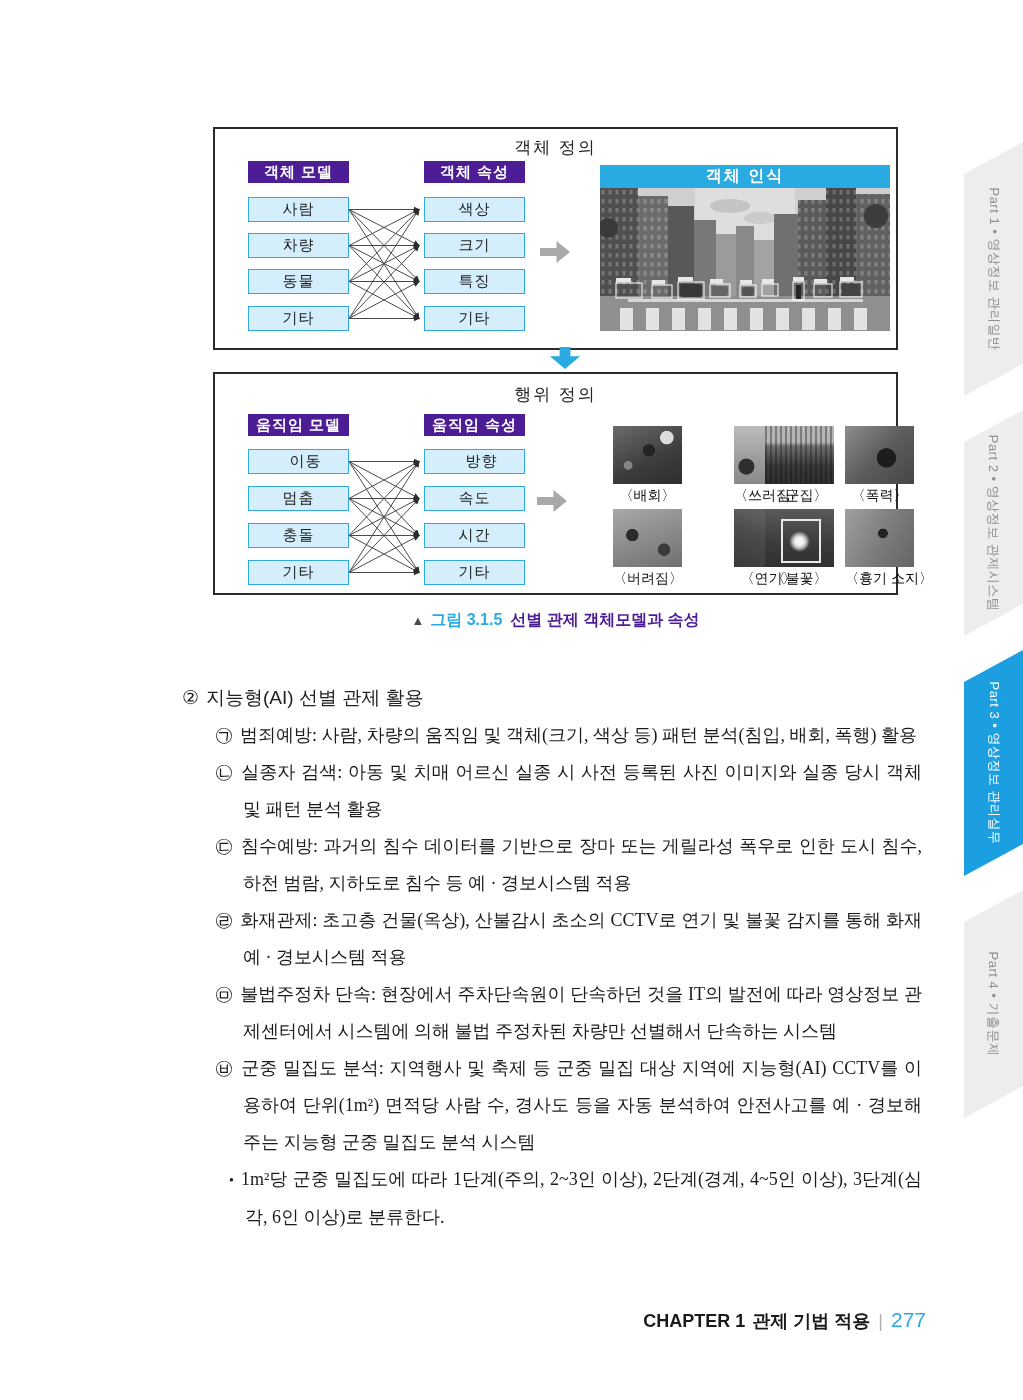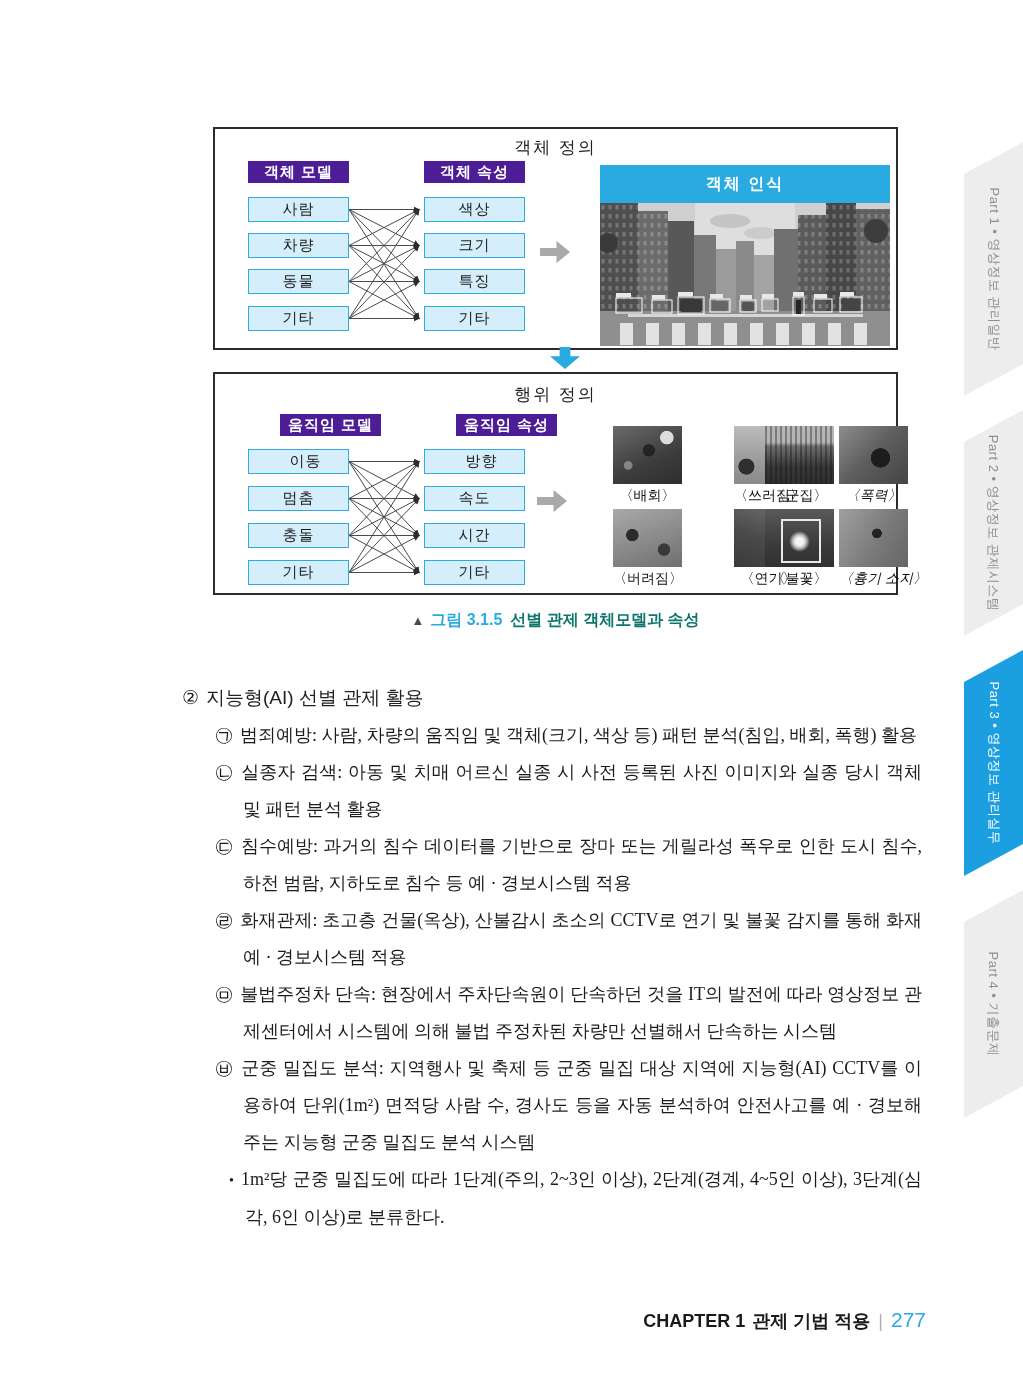--- a/index.html
+++ b/index.html
@@ -18,46 +18,46 @@
 
   .colhead{position:absolute;width:101px;height:22px;background:#4c1d95;color:#fff;
         font-size:15px;font-weight:700;display:flex;align-items:center;justify-content:center;
         letter-spacing:1px;}
   .mbox{position:absolute;width:101px;height:25px;background:#d5eefb;border:1.5px solid #2fa9e0;
         box-sizing:border-box;color:#1a1a1a;font-size:15px;display:flex;align-items:center;
         justify-content:center;letter-spacing:1px;}
   .colA{left:33px;} .colB{left:209px;}
   .d1 .colhead{top:32px;}
   .d1 .r0{top:68px;} .d1 .r1{top:104px;} .d1 .r2{top:140px;} .d1 .r3{top:177px;}
-  .d2 .colhead{top:40px;margin-left:32px;}
+  .d2 .colhead{top:40px;}
   .d2 .r0{top:75px;padding-left:14px;} .d2 .r1{top:112px;} .d2 .r2{top:149px;} .d2 .r3{top:186px;}
 
   .cross{position:absolute;left:134px;width:75px;height:137px;}
   .d1 .cross{top:68px;} .d2 .cross{top:75px;}
 
   .arrow-right{position:absolute;width:30px;height:22px;background:#a9a9a9;
         clip-path:polygon(0 32%,55% 32%,55% 0,100% 50%,55% 100%,55% 68%,0 68%);}
   .d1 .arrow-right{left:325px;top:112px;}
   .d2 .arrow-right{left:322px;top:116px;}
 
   .arrow-down{position:absolute;left:550px;top:347px;width:30px;height:22px;background:#29abe2;
         clip-path:polygon(32% 0,68% 0,68% 42%,100% 42%,50% 100%,0 42%,32% 42%);}
 
   
   .photo{position:absolute;left:385px;top:36px;width:290px;height:167px;}
-  .photo-head{height:38px;background:#29abe2;color:#fff;font-size:16px;font-weight:700;
+  .photo-head{height:23px;background:#29abe2;color:#fff;font-size:16px;font-weight:700;
         display:flex;align-items:center;justify-content:center;letter-spacing:2px;}
   .photo svg{display:block;}
 
   
   .thumbs{position:absolute;left:358px;top:36px;width:312px;height:172px;}
   .thumb{position:absolute;width:69px;text-align:center;}
   .thumb .img{width:69px;height:58px;}
   .thumb figcaption{font-size:14px;color:#111;margin-top:3px;letter-spacing:0;white-space:nowrap;}
-  .tc0{left:0;} .tc1{left:77px;padding-left:44px;} .tc2{left:152px;} .tc3{left:226px;font-style:italic;}
+  .tc0{left:0;} .tc1{left:77px;padding-left:44px;} .tc2{left:152px;} .tc3{left:232px;}
   .tr0{top:0;} .tr1{top:83px;}
   .t1{background:radial-gradient(circle at 78% 20%,#dcdcdc 0 9%,transparent 10%),
       radial-gradient(circle at 22% 68%,rgba(255,255,255,.35) 0 6%,transparent 7%),
       radial-gradient(circle at 52% 42%,rgba(0,0,0,.5) 0 12%,transparent 13%),
       linear-gradient(155deg,#6b6b6b,#3c3c3c 60%,#2e2e2e);}
   .t2{background:radial-gradient(circle at 18% 70%,#2f2f2f 0 11%,transparent 12%),
       radial-gradient(circle at 55% 55%,rgba(0,0,0,.3) 0 7%,transparent 8%),
       linear-gradient(180deg,#bcbcbc,#9d9d9d 55%,#8a8a8a);}
   .t3{background:repeating-linear-gradient(90deg,rgba(15,15,15,.35) 0 2px,transparent 2px 5px),
       linear-gradient(180deg,#b5b5b5 0 28%,#6f6f6f 35%,#383838 70%,#2f2f2f);}
@@ -73,21 +73,21 @@
   .t7::after{content:"";position:absolute;left:16px;top:10px;width:36px;height:40px;
       border:2px solid #e9e9e9;}
   .t8{background:radial-gradient(circle at 55% 42%,#222 0 9%,transparent 10%),
       linear-gradient(120deg,#a0a0a0,#7b7b7b 55%,#656565);}
 
   
   .caption{position:absolute;left:213px;top:610px;width:685px;text-align:center;
         font-size:16px;font-weight:700;}
   .caption .mk{color:#4a4a4a;font-size:13px;margin-right:6px;}
   .caption .fig{color:#29abe2;margin-right:8px;}
-  .caption .txt{color:#0f766e;}
+  .caption .txt{color:#4c1d95;}
 
   
   .bodytext{position:absolute;left:182px;top:679px;width:740px;color:#1b1b1b;
         font-family:"Liberation Serif", serif;font-size:18px;line-height:37px;}
   .bheading{font-family:"Liberation Sans", sans-serif;font-size:19px;color:#222;
         line-height:38px;font-weight:500;}
   .bheading .hm{margin-right:7px;}
   .bitem{padding-left:61px;text-indent:-28px;text-align:justify;}
   .bitem .im{margin-right:7px;}
   .bsub{padding-left:63px;text-indent:-16px;text-align:justify;}

